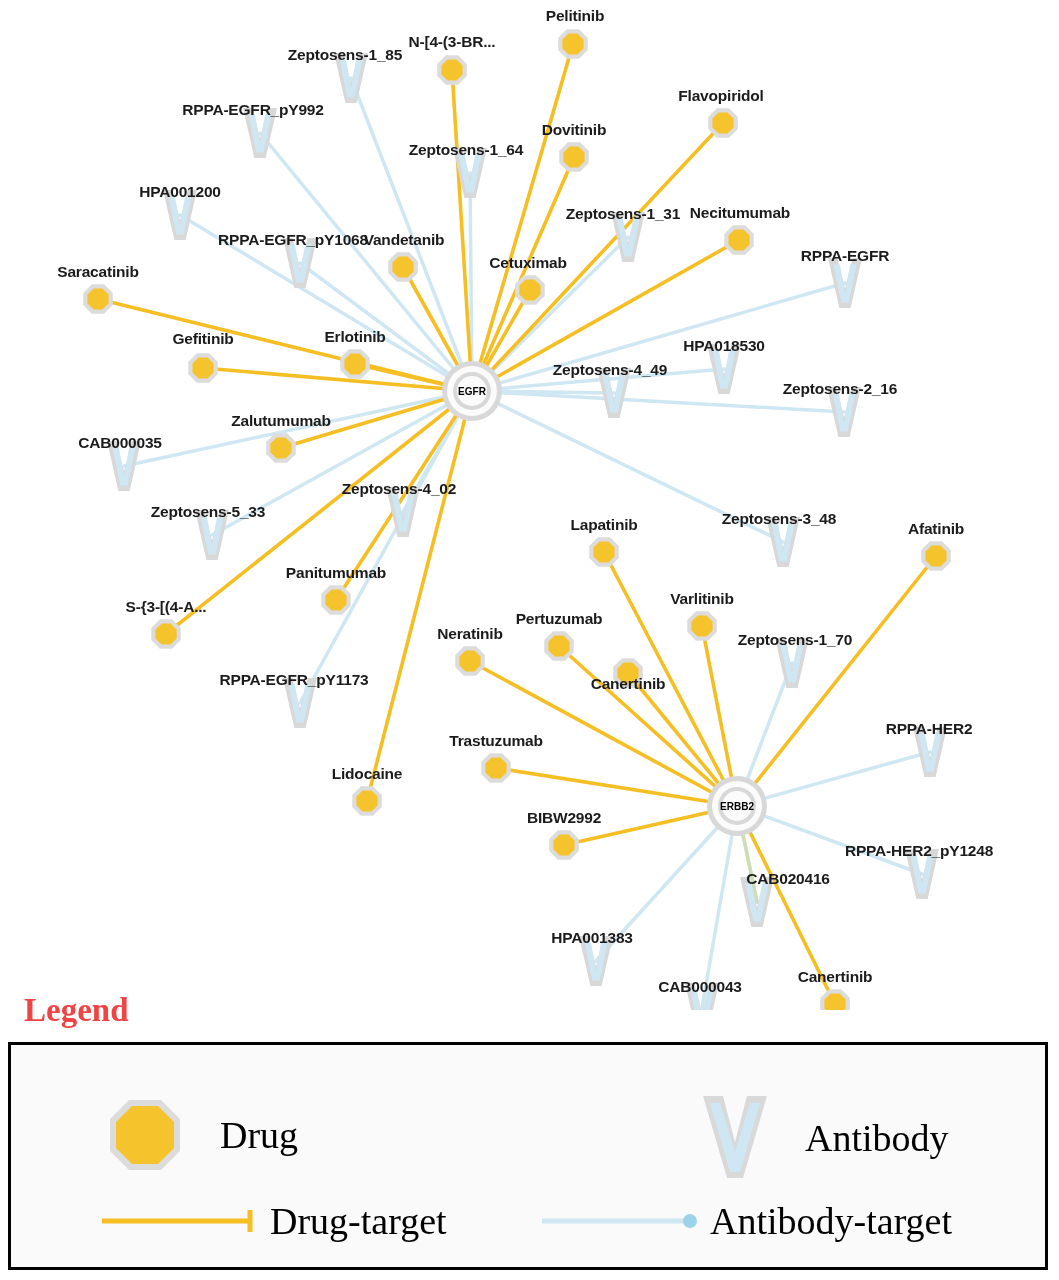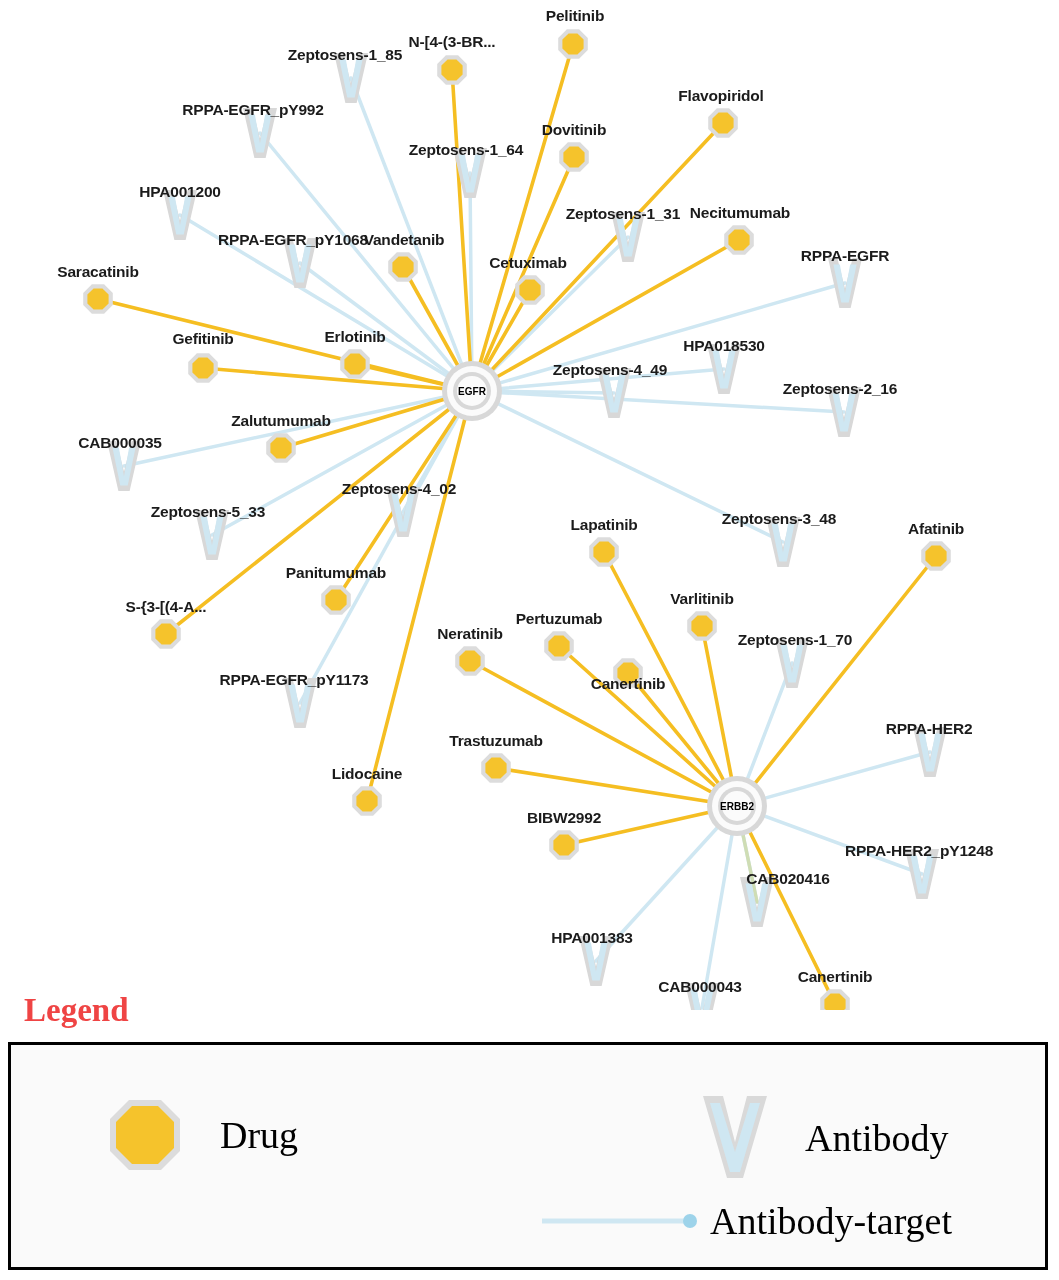--- a/index.html
+++ b/index.html
@@ -402,20 +402,27 @@
   <div class="legend-item" style="left:695px; top:20px;">
     <svg width="80" height="96" viewBox="0 0 80 96">
       <path d="M8,6 L28,6 L40,52 L52,6 L72,6 L48,88 L32,88 Z" fill="#d9d9d9"></path>
       <path d="M15,13 L25,13 L40,62 L55,13 L65,13 L45,82 L35,82 Z" fill="#cfe7f2"></path>
     </svg>
     <span class="legend-text">Antibody</span>
   </div>
 </div>
 
 <div class="legend-row-2">
+  <div class="legend-edge-item" style="left:100px; top:6px;">
+    <svg width="160" height="30" viewBox="0 0 160 30">
+      <line x1="2" y1="15" x2="150" y2="15" stroke="#F5BE22" stroke-width="5"></line>
+      <line x1="150" y1="4" x2="150" y2="26" stroke="#F5BE22" stroke-width="5"></line>
+    </svg>
+    <span class="legend-text">Drug-target</span>
+  </div>
 
   <div class="legend-edge-item" style="left:540px; top:6px;">
     <svg width="160" height="30" viewBox="0 0 160 30">
       <line x1="2" y1="15" x2="146" y2="15" stroke="#cfe7f2" stroke-width="5"></line>
       <circle cx="150" cy="15" r="7" fill="#9dd3ea"></circle>
     </svg>
     <span class="legend-text">Antibody-target</span>
   </div>
 </div>
 

